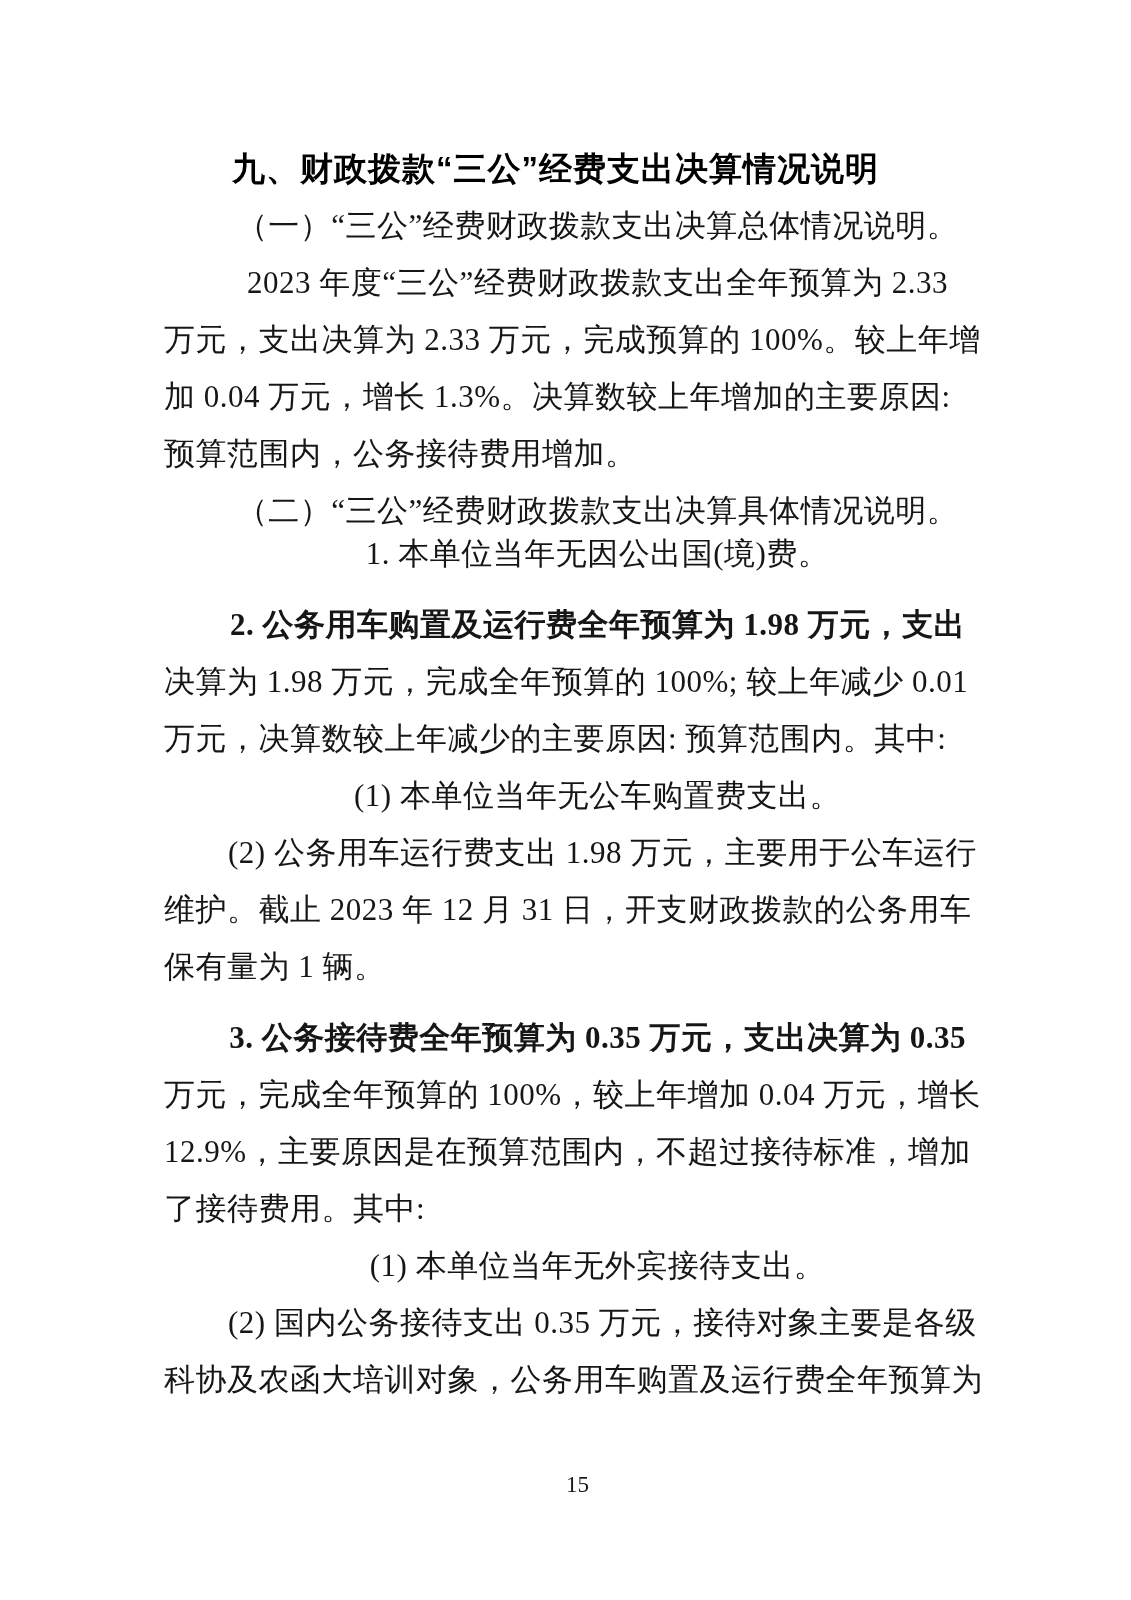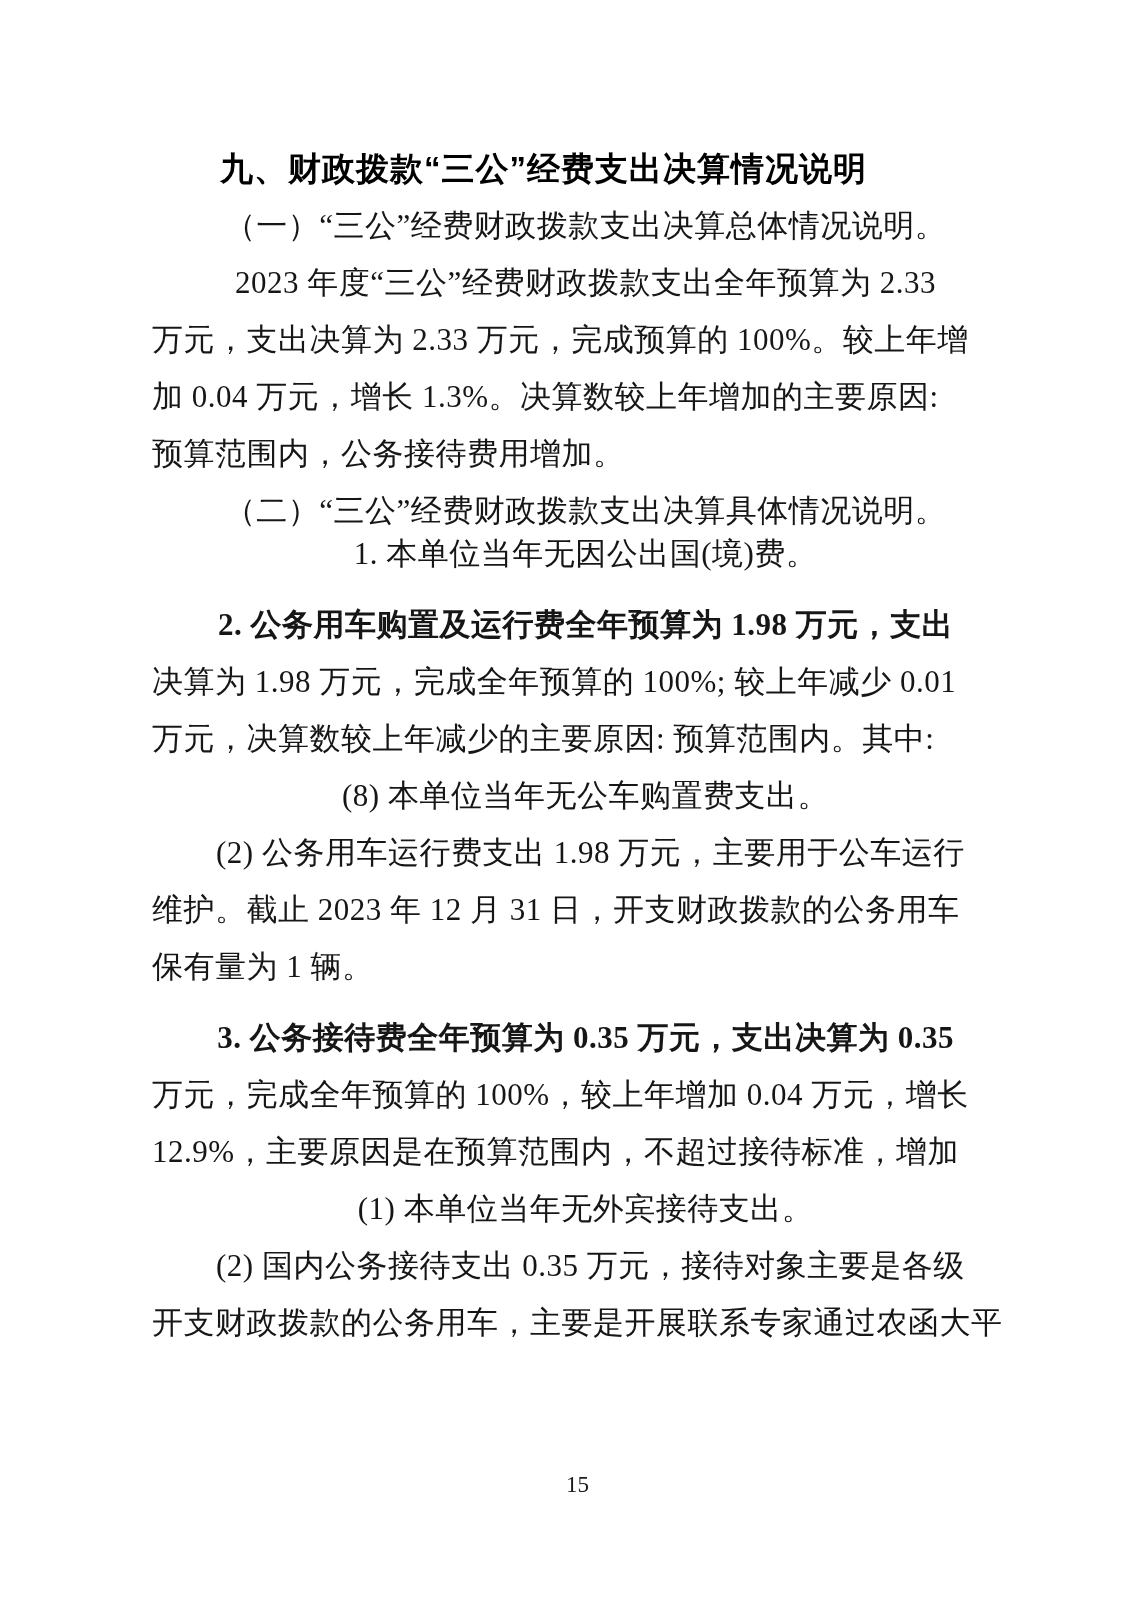--- a/index.html
+++ b/index.html
@@ -7,21 +7,21 @@
   .page {
     position:relative;
     width:1131px;
     height:1600px;
     background:#ffffff;
     overflow:hidden;
     font-family:"Liberation Serif","DejaVu Serif",serif;
   }
   .text-block {
     position:absolute;
-    left:152px;
+    left:164px;
     top:140px;
     width:803px;
   }
   .ln {
     height:57px;
     line-height:57px;
     font-size:31px;
     color:#161616;
     white-space:nowrap;
     letter-spacing:0.5px;
@@ -58,25 +58,26 @@
     <div class="ln ind">（一）“三公”经费财政拨款支出决算总体情况说明。</div>
     <div class="ln ind">2023 年度“三公”经费财政拨款支出全年预算为 2.33</div>
     <div class="ln">万元，支出决算为 2.33 万元，完成预算的 100%。较上年增</div>
     <div class="ln">加 0.04 万元，增长 1.3%。决算数较上年增加的主要原因:</div>
     <div class="ln">预算范围内，公务接待费用增加。</div>
     <div class="ln ind">（二）“三公”经费财政拨款支出决算具体情况说明。</div>
     <div class="ln ind tight">1. 本单位当年无因公出国(境)费。</div>
     <div class="ln ind loose">2. 公务用车购置及运行费全年预算为 1.98 万元，支出</div>
     <div class="ln">决算为 1.98 万元，完成全年预算的 100%; 较上年减少 0.01</div>
     <div class="ln">万元，决算数较上年减少的主要原因: 预算范围内。其中:</div>
-    <div class="ln ind">(8) 本单位当年无公车购置费支出。</div>
+    <div class="ln ind">(1) 本单位当年无公车购置费支出。</div>
     <div class="ln ind">(2) 公务用车运行费支出 1.98 万元，主要用于公车运行</div>
     <div class="ln">维护。截止 2023 年 12 月 31 日，开支财政拨款的公务用车</div>
     <div class="ln">保有量为 1 辆。</div>
     <div class="ln ind loose">3. 公务接待费全年预算为 0.35 万元，支出决算为 0.35</div>
     <div class="ln">万元，完成全年预算的 100%，较上年增加 0.04 万元，增长</div>
     <div class="ln">12.9%，主要原因是在预算范围内，不超过接待标准，增加</div>
+    <div class="ln">了接待费用。其中:</div>
     <div class="ln ind">(1) 本单位当年无外宾接待支出。</div>
     <div class="ln ind">(2) 国内公务接待支出 0.35 万元，接待对象主要是各级</div>
-    <div class="ln">开支财政拨款的公务用车，主要是开展联系专家通过农函大平</div>
+    <div class="ln">科协及农函大培训对象，公务用车购置及运行费全年预算为</div>
   </div>
   <div class="page-number">15</div>
 </div>
 
 </body></html>

